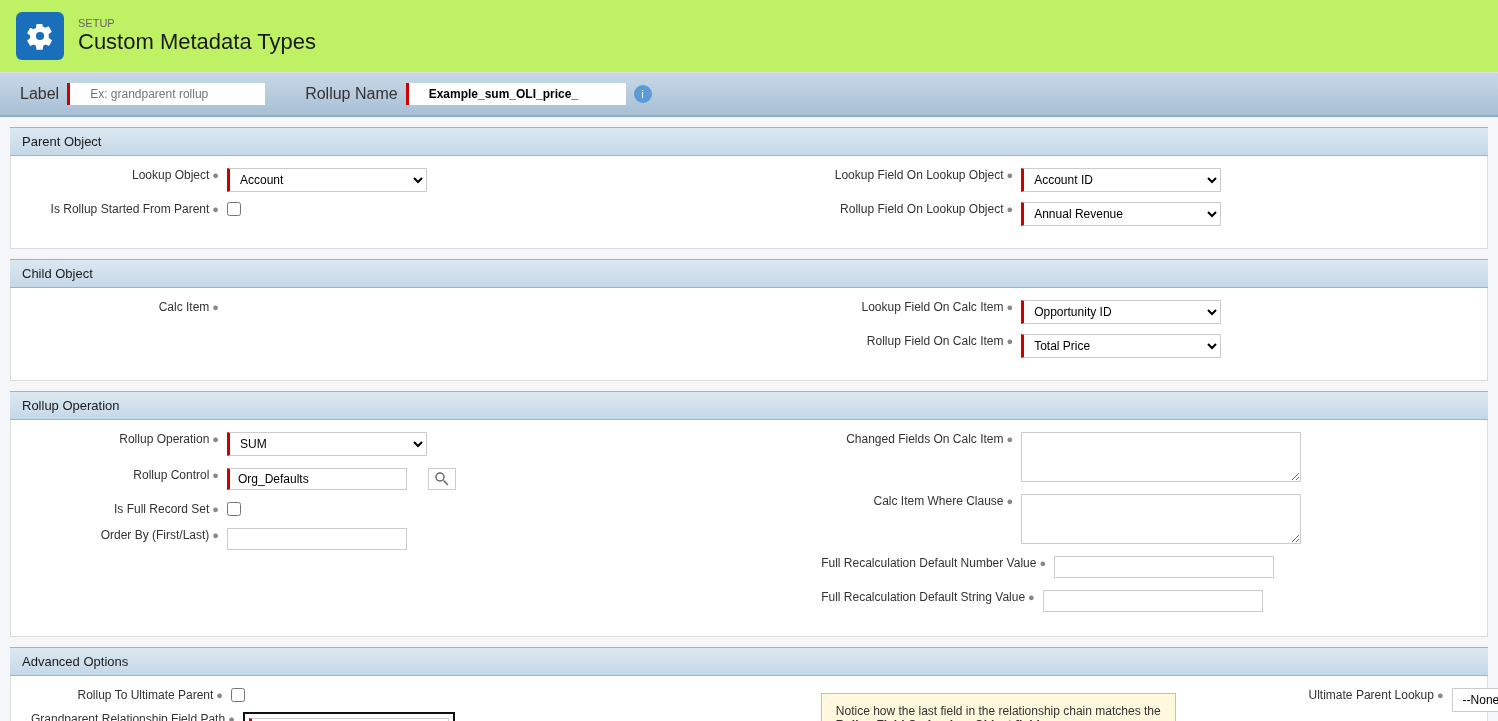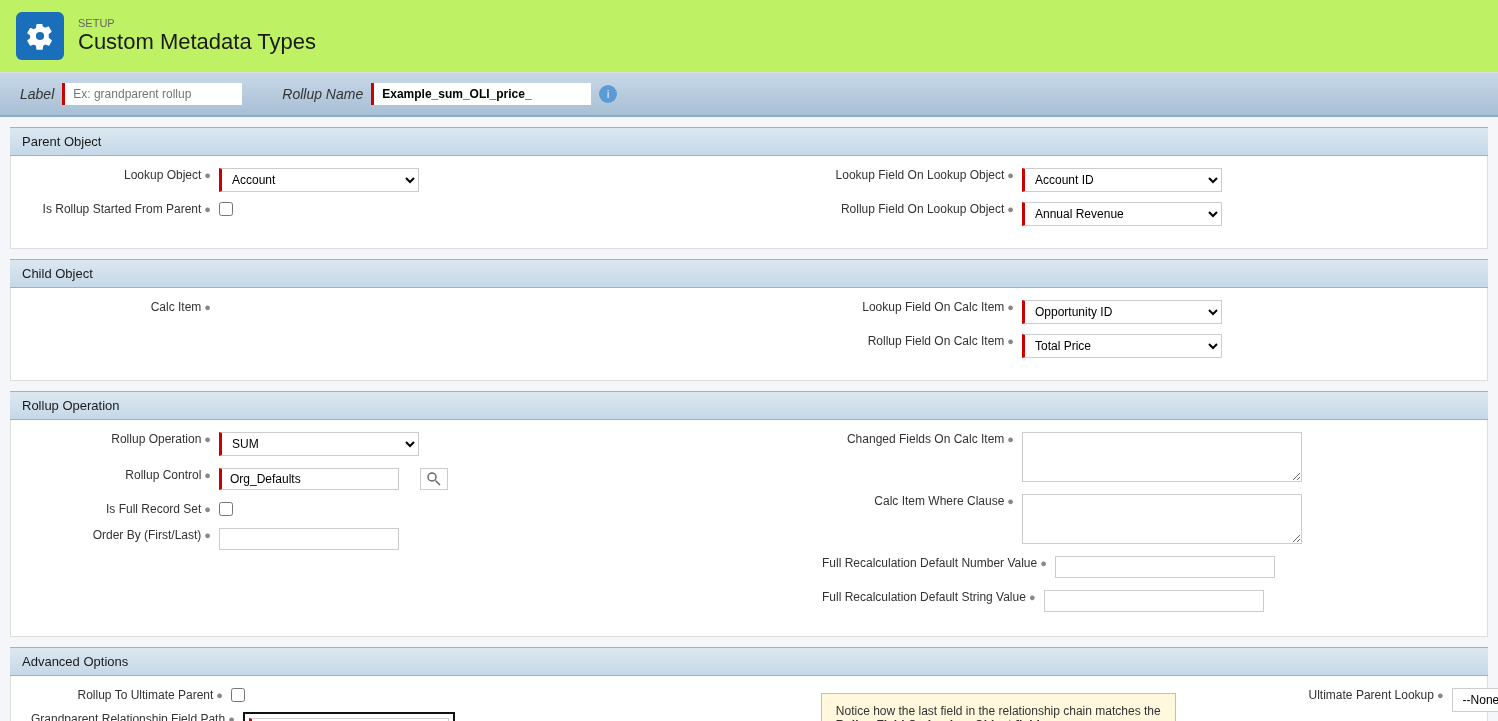--- a/index.html
+++ b/index.html
@@ -6,30 +6,30 @@
     body { font-family: Arial, sans-serif; font-size: 13px; background: #f4f6f9; color: #333; }
 
     .header { display: flex; align-items: center; background: #bef264; padding: 12px 16px; border-bottom: 1px solid #ddd; }
     .header-icon { background: #1a6fba; width: 48px; height: 48px; border-radius: 6px; display: flex; align-items: center; justify-content: center; margin-right: 14px; }
     .header-icon svg { width: 28px; height: 28px; fill: white; }
     .header-text .setup-label { font-size: 11px; color: #666; text-transform: uppercase; }
     .header-text .page-title { font-size: 22px; font-weight: normal; color: #1a1a1a; }
 
     .top-bar { background: linear-gradient(180deg, #c8d8e8 0%, #a8bfd4 100%); padding: 10px 20px; display: flex; align-items: center; gap: 40px; border-bottom: 2px solid #8aacc8; }
     .field-group { display: flex; align-items: center; gap: 8px; }
-    .field-group label { font-size: 14px; color: #333; font-style: italic; }
-    .text-input { border: none; border-left: 3px solid #cc0000; padding: 4px 8px; font-size: 12px; min-width: 180px; background: #fff; }
+    .field-group label { font-size: 16px; color: #333; }
+    .text-input { border: none; border-left: 3px solid #cc0000; padding: 4px 20px; font-size: 12px; min-width: 180px; background: #fff; }
     .info-btn { background: #5b9bd5; color: white; border: none; border-radius: 50%; width: 18px; height: 18px; font-size: 10px; cursor: pointer; display: inline-flex; align-items: center; justify-content: center; }
 
     .content { padding: 0 10px 20px 10px; }
 
     .section { margin-bottom: 0; }
     .section-header { background: linear-gradient(180deg, #dce8f0 0%, #c5d8e8 100%); padding: 6px 12px; font-weight: normal; font-size: 13px; color: #1a1a1a; border-top: 1px solid #aac; border-bottom: 1px solid #aac; margin-top: 10px; }
 
-    .section-body { background: #fff; padding: 12px 8px; border: 1px solid #ddd; border-top: none; }
+    .section-body { background: #fff; padding: 12px 16px; border: 1px solid #ddd; border-top: none; }
 
     .form-row { display: flex; align-items: flex-start; margin-bottom: 10px; }
     .form-label { text-align: right; min-width: 200px; font-size: 12px; color: #333; padding-right: 8px; display: flex; align-items: center; justify-content: flex-end; gap: 3px; }
     .help-icon { color: #888; font-size: 11px; cursor: pointer; }
 
     select.form-select { border: 1px solid #ccc; border-left: 3px solid #cc0000; padding: 3px 6px; font-size: 12px; min-width: 200px; background: #fff; }
     select.form-select-no-req { border: 1px solid #ccc; padding: 3px 6px; font-size: 12px; min-width: 200px; background: #fff; }
 
     input[type="checkbox"] { width: 14px; height: 14px; }
 

